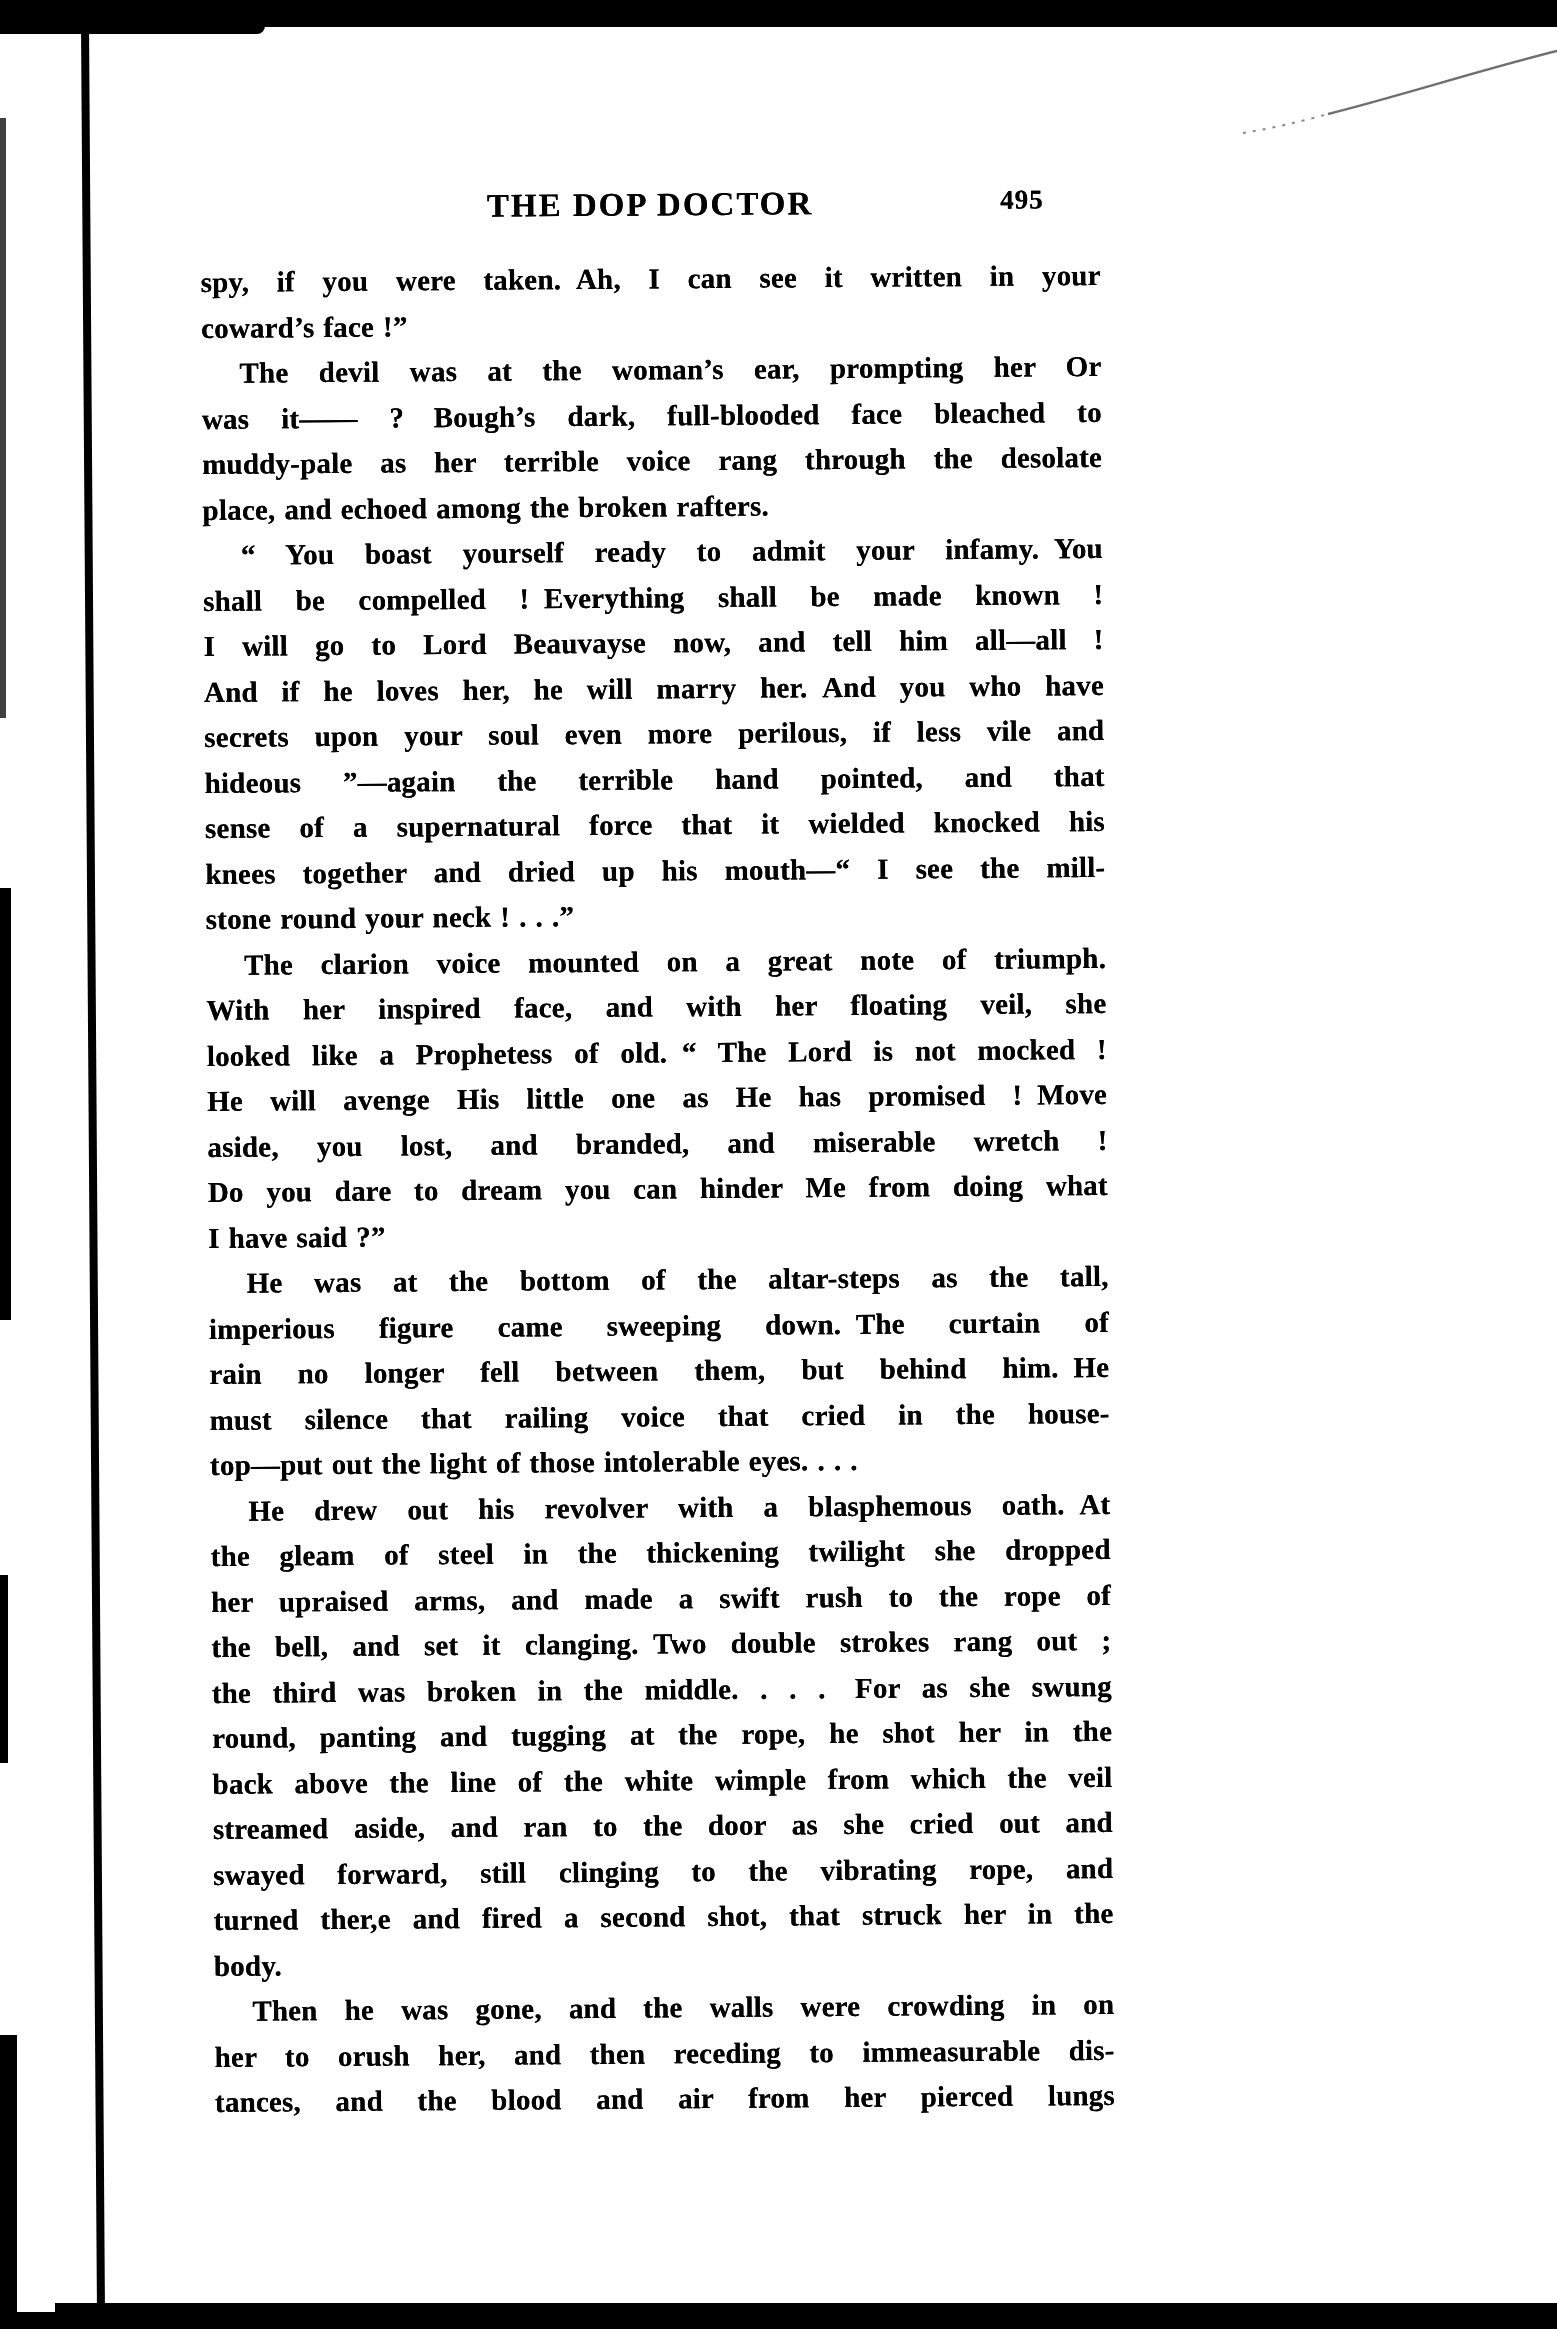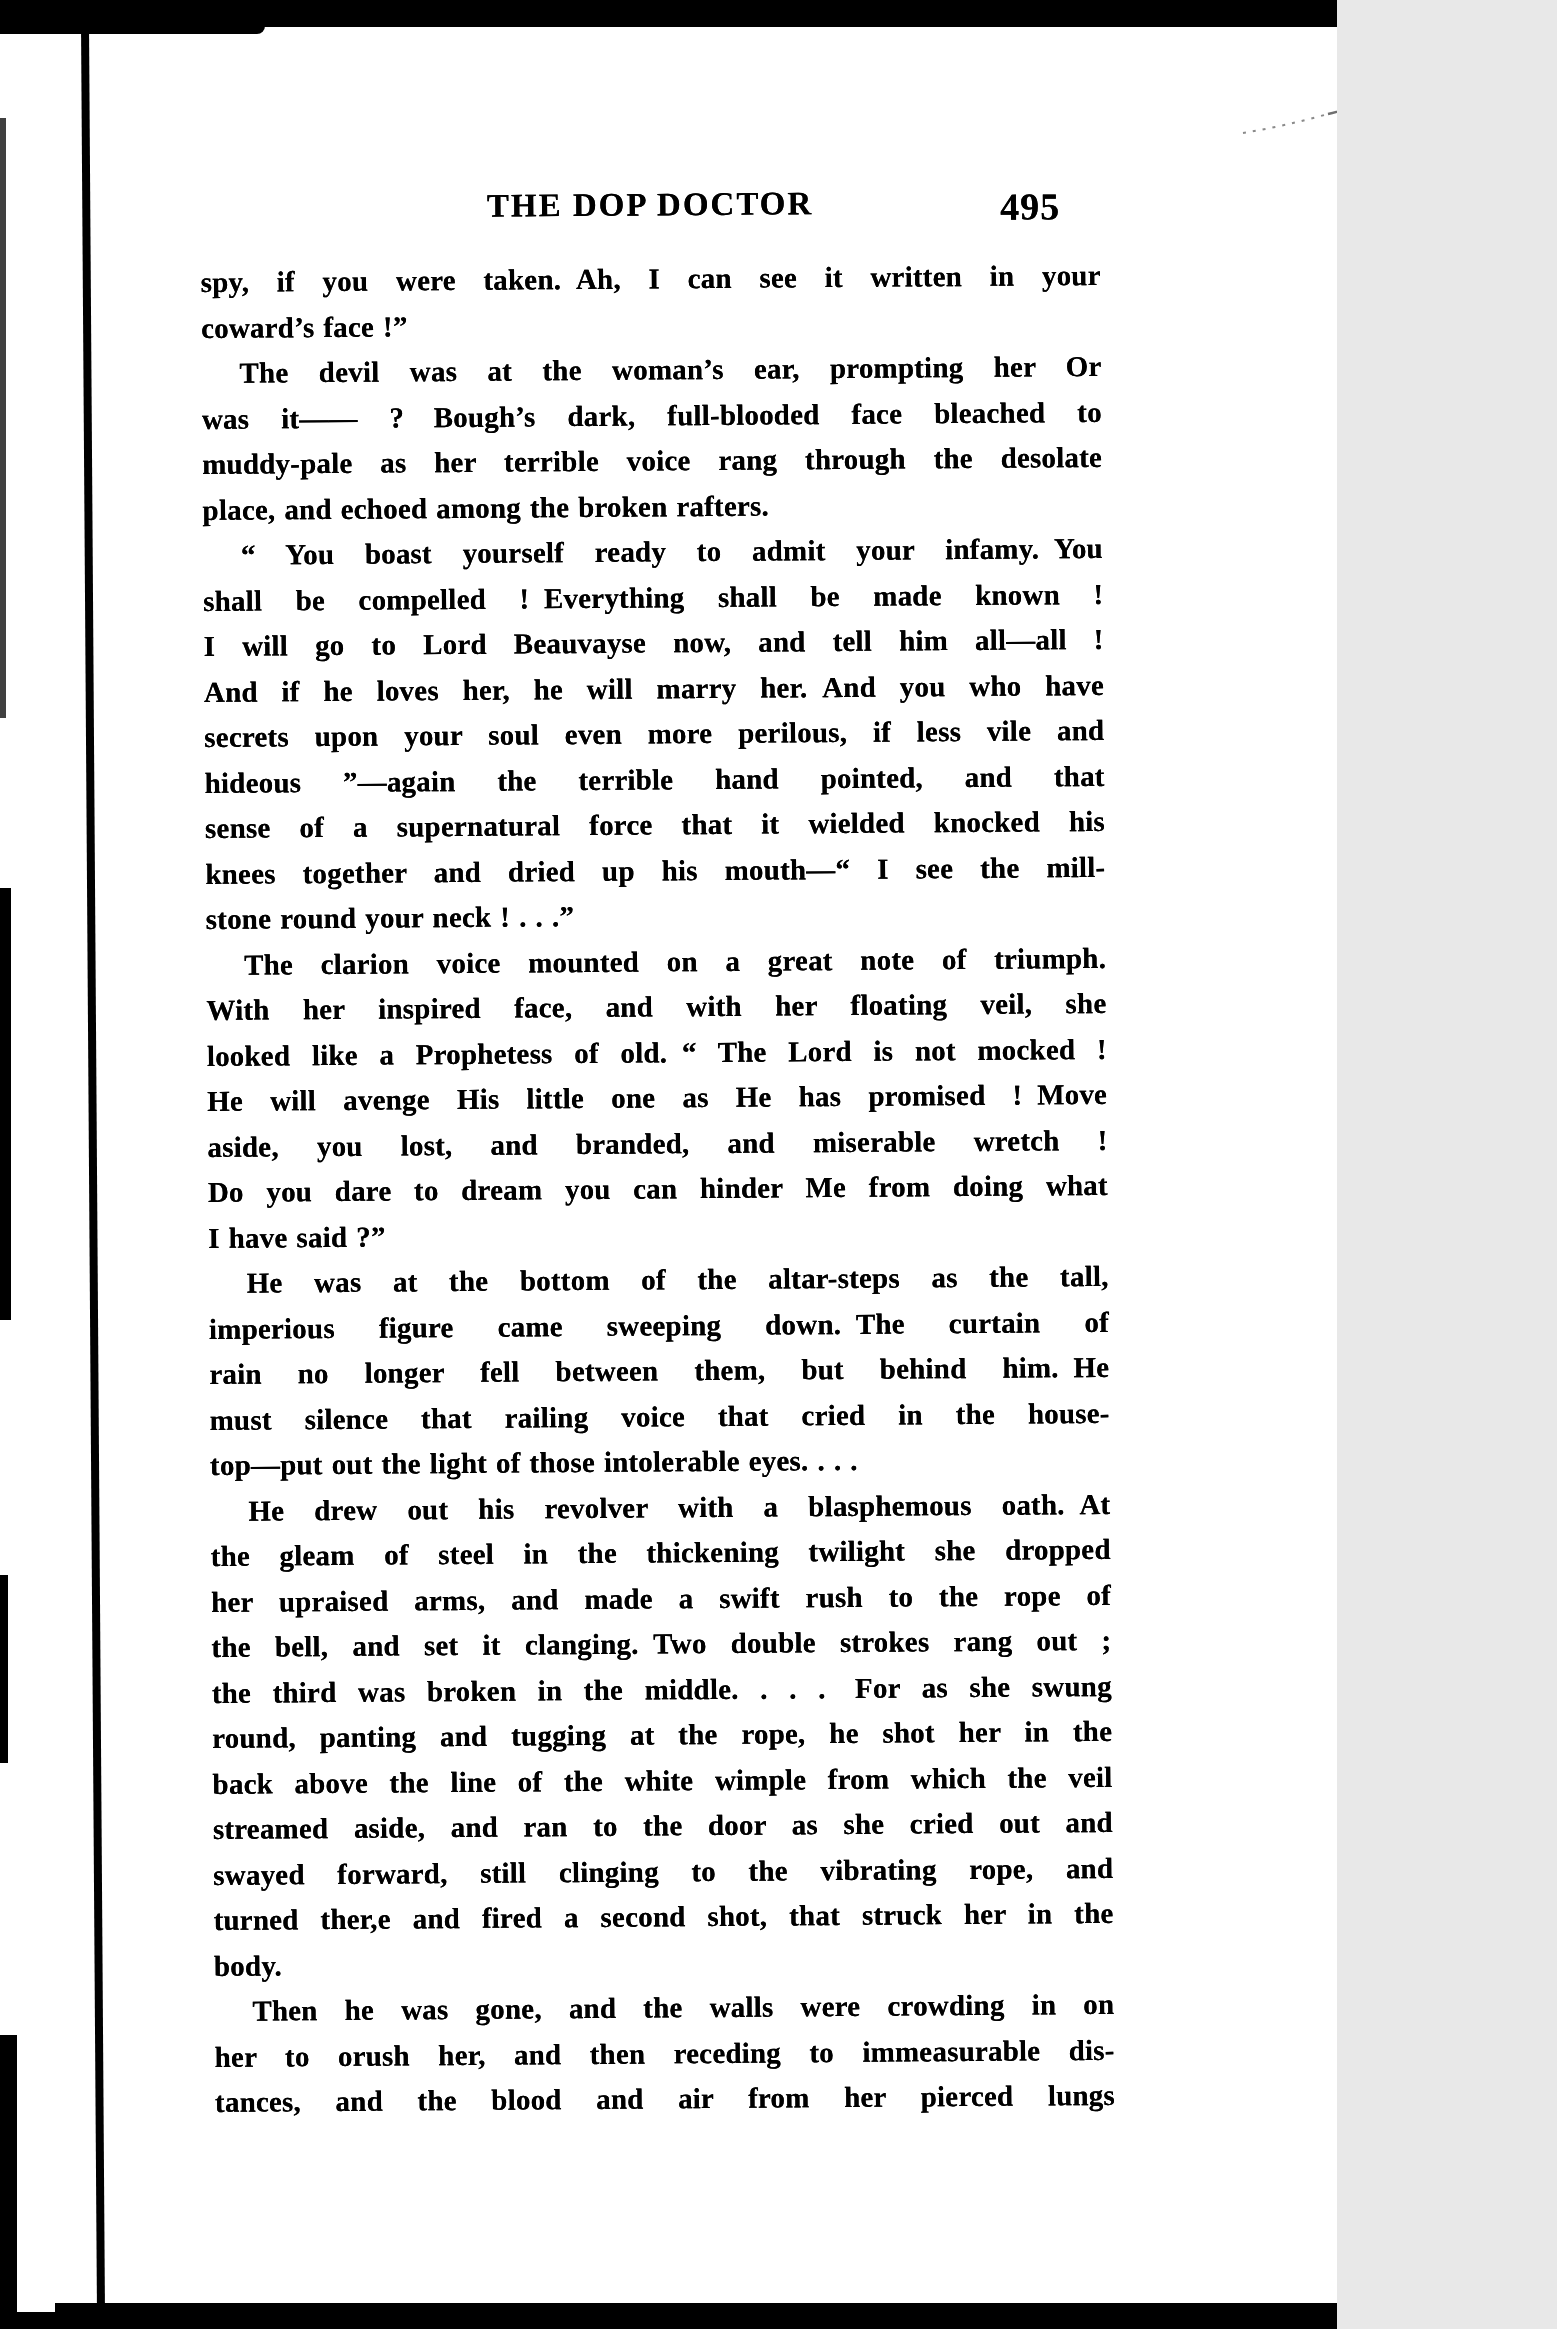--- a/index.html
+++ b/index.html
@@ -1,18 +1,18 @@
 <!DOCTYPE html>
 <html><head>
 <meta charset="utf-8">
 <style>
   html, body { margin: 0; padding: 0; background: #e8e8e8; }
   .page {
     position: relative;
-    width: 1337px;
+    width: 1557px;
     height: 2329px;
     background: #ffffff;
     overflow: hidden;
     font-family: "Liberation Serif", serif;
     color: #000;
   }
   
   .top-bar   { position: absolute; left: 0; top: 0; width: 1557px; height: 27px; background: #000; }
   .top-bar-left { position: absolute; left: 0; top: 0; width: 265px; height: 34px; background: #000;
                   border-bottom-right-radius: 8px; }
@@ -44,21 +44,21 @@
   }
   .title {
     font-size: 33px;
     letter-spacing: 2px;
     white-space: nowrap;
   }
   .pageno {
     position: absolute;
     left: 800px;
     top: 1px;
-    font-size: 38px;
+    font-size: 27px;
     letter-spacing: 1px;
   }
   .text-block { margin-top: 26px; }
   .para { margin: 0; }
   .line {
     font-size: 29px;
     font-weight: bold;
     line-height: 45.5px;
     letter-spacing: 0.2px;
     word-spacing: 1.5px;

